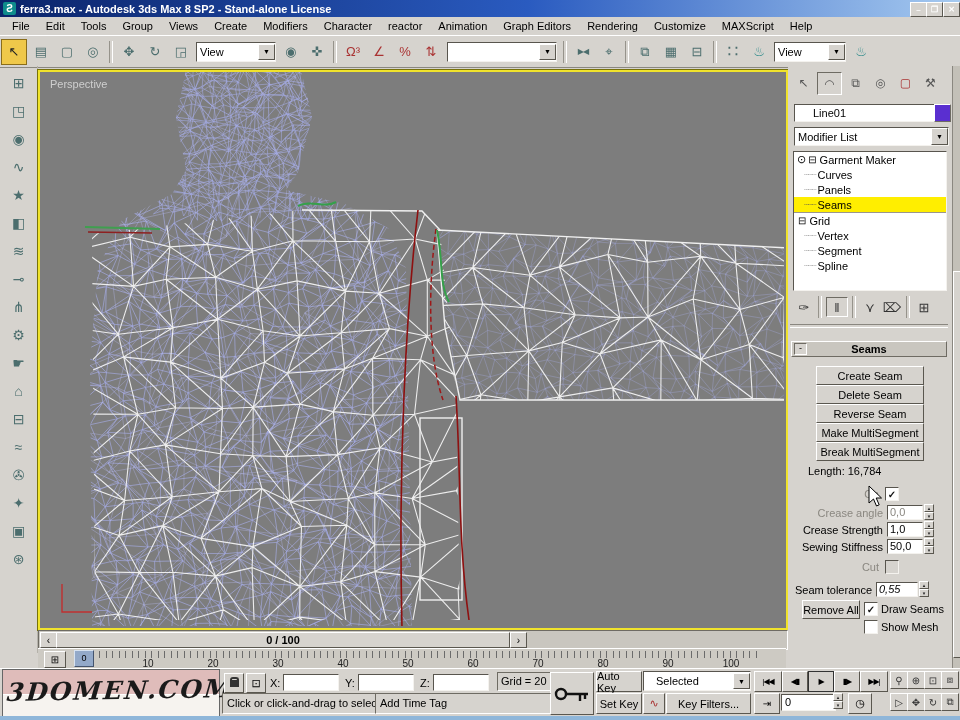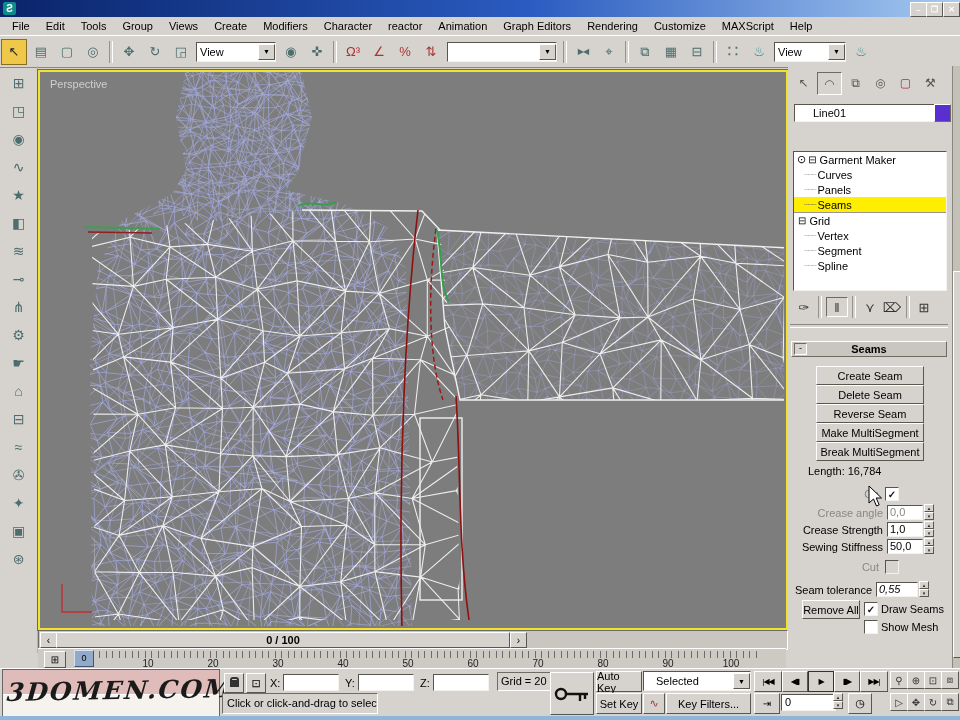--- a/index.html
+++ b/index.html
@@ -40,20 +40,21 @@
   .wm .band{position:absolute;left:0;top:0;width:100%;height:24px;background:#dfbcba;border-bottom:1px solid #fff;}
   .wmtext{position:absolute;left:4px;top:6px;font-family:"DejaVu Serif",serif;font-style:italic;font-weight:bold;font-size:25px;letter-spacing:2px;color:#1a1a1a;transform:rotate(-1deg) skewX(-6deg);}
 </style>
 </head>
 <body>
 
 <div id="app">
 
   <div class="ab titlebar">
     <span class="ab" style="left:3px;top:2px;width:13px;height:13px;background:#0e8c8c;color:#fff;font-size:10px;font-weight:bold;text-align:center;line-height:13px;border-radius:2px;">Ƨ</span>
+    <span style="margin-left:20px;font-size:11px;">ferra3.max - Autodesk 3ds Max 8 SP2 - Stand-alone License</span>
     <span class="ab btn" style="left:910px;top:2px;width:15px;height:13px;font-size:8px;">–</span>
     <span class="ab btn" style="left:926px;top:2px;width:15px;height:13px;font-size:8px;">❐</span>
     <span class="ab btn" style="left:943px;top:2px;width:15px;height:13px;font-size:8px;">✕</span>
   </div>
 
   <div class="ab menubar">
     <span>File</span>
     <span>Edit</span>
     <span>Tools</span>
     <span>Group</span>
@@ -195,20 +196,24 @@
     <div class="tabs">
       <span class="tab">↖</span>
       <span class="tab sunken">◠</span>
       <span class="tab">⧉</span>
       <span class="tab">◎</span>
       <span class="tab" style="color:#a33;">▢</span>
       <span class="tab">⚒</span>
     </div>
     <div class="ab field" style="left:6px;top:38px;width:136px;height:16px;line-height:16px;padding-left:18px;">Line01</div>
     <div class="ab raised" style="left:146px;top:38px;width:15px;height:16px;background:#5a2fd0;"></div>
+    <div class="ab field" style="left:6px;top:61px;width:153px;height:17px;display:flex;align-items:center;">
+      <span style="flex:1;padding-left:3px;">Modifier List</span>
+      <span class="btn dar" style="height:15px;">▼</span>
+    </div>
 
     <div class="ab field" style="left:5px;top:85px;width:152px;height:138px;overflow:hidden;">
       <div class="stackrow">
         <span style="margin:0 2px 0 3px;">⊙</span>
         <span style="margin-right:3px;font-size:10px;">⊟</span>
         <span>Garment Maker</span>
       </div>
       <div class="stackrow">
         <span class="treepfx">┄┄┄</span>
         <span>Curves</span>
@@ -367,20 +372,21 @@
     <span class="ab btn navbtn" style="left:890px;top:2px;">⚲</span>
     <span class="ab btn navbtn" style="left:907px;top:2px;">⊕</span>
     <span class="ab btn navbtn" style="left:924px;top:2px;">⊡</span>
     <span class="ab btn navbtn" style="left:941px;top:2px;">⧈</span>
     <span class="ab btn navbtn" style="left:890px;top:24px;">▷</span>
     <span class="ab btn navbtn" style="left:907px;top:24px;">✥</span>
     <span class="ab btn navbtn" style="left:924px;top:24px;">↻</span>
     <span class="ab btn navbtn" style="left:941px;top:24px;">⧉</span>
 
     <span class="ab sunken" style="left:222px;top:24px;width:150px;height:19px;line-height:19px;padding-left:4px;white-space:nowrap;overflow:hidden;">Click or click-and-drag to select objects</span>
+    <span class="ab sunken" style="left:375px;top:24px;width:170px;height:19px;line-height:19px;padding-left:4px;">Add Time Tag</span>
   </div>
 
   <div class="ab" style="left:0;top:716px;width:960px;height:4px;background:#8fb6d9;"></div>
 
   <svg class="ab" style="left:868px;top:485px;z-index:60;" width="16" height="24" viewBox="0 0 16 24">
     <path d="M1,1 L1,18 L5.5,14 L8.5,21 L11.2,19.8 L8.2,13 L13.5,13 Z" fill="#fff" stroke="#000" stroke-width="1"></path>
   </svg>
 </div>
 
 </body></html>

